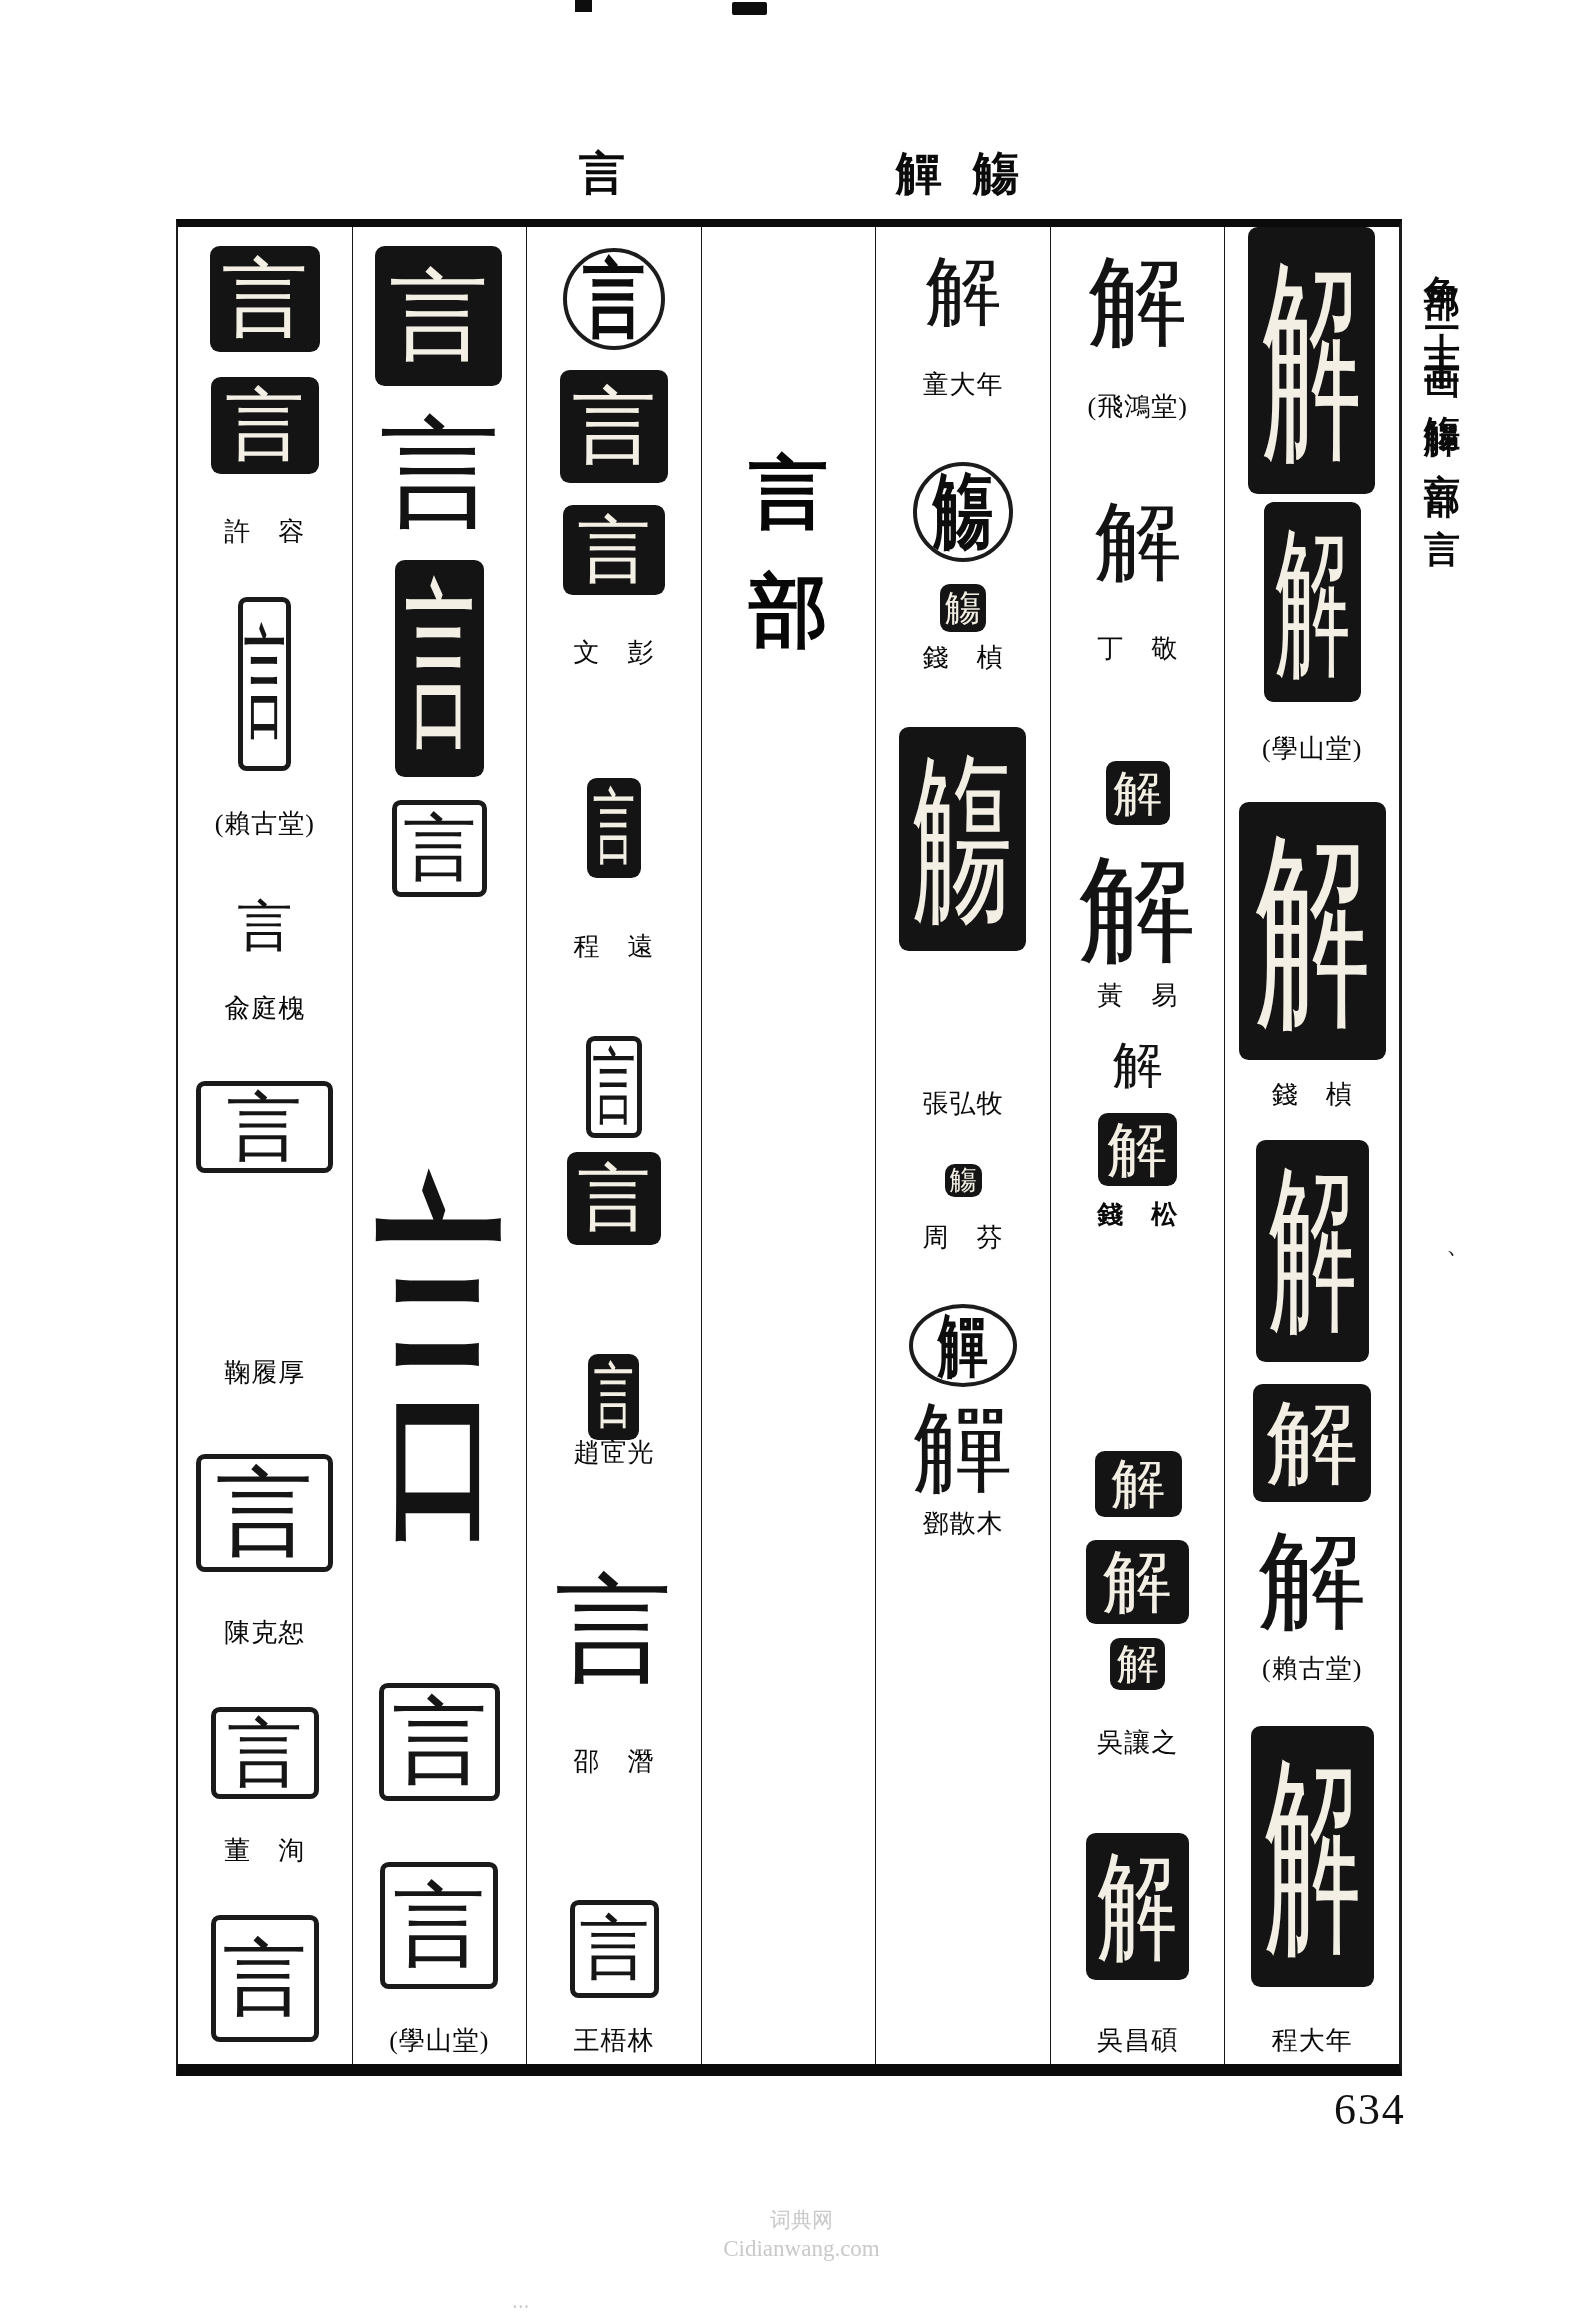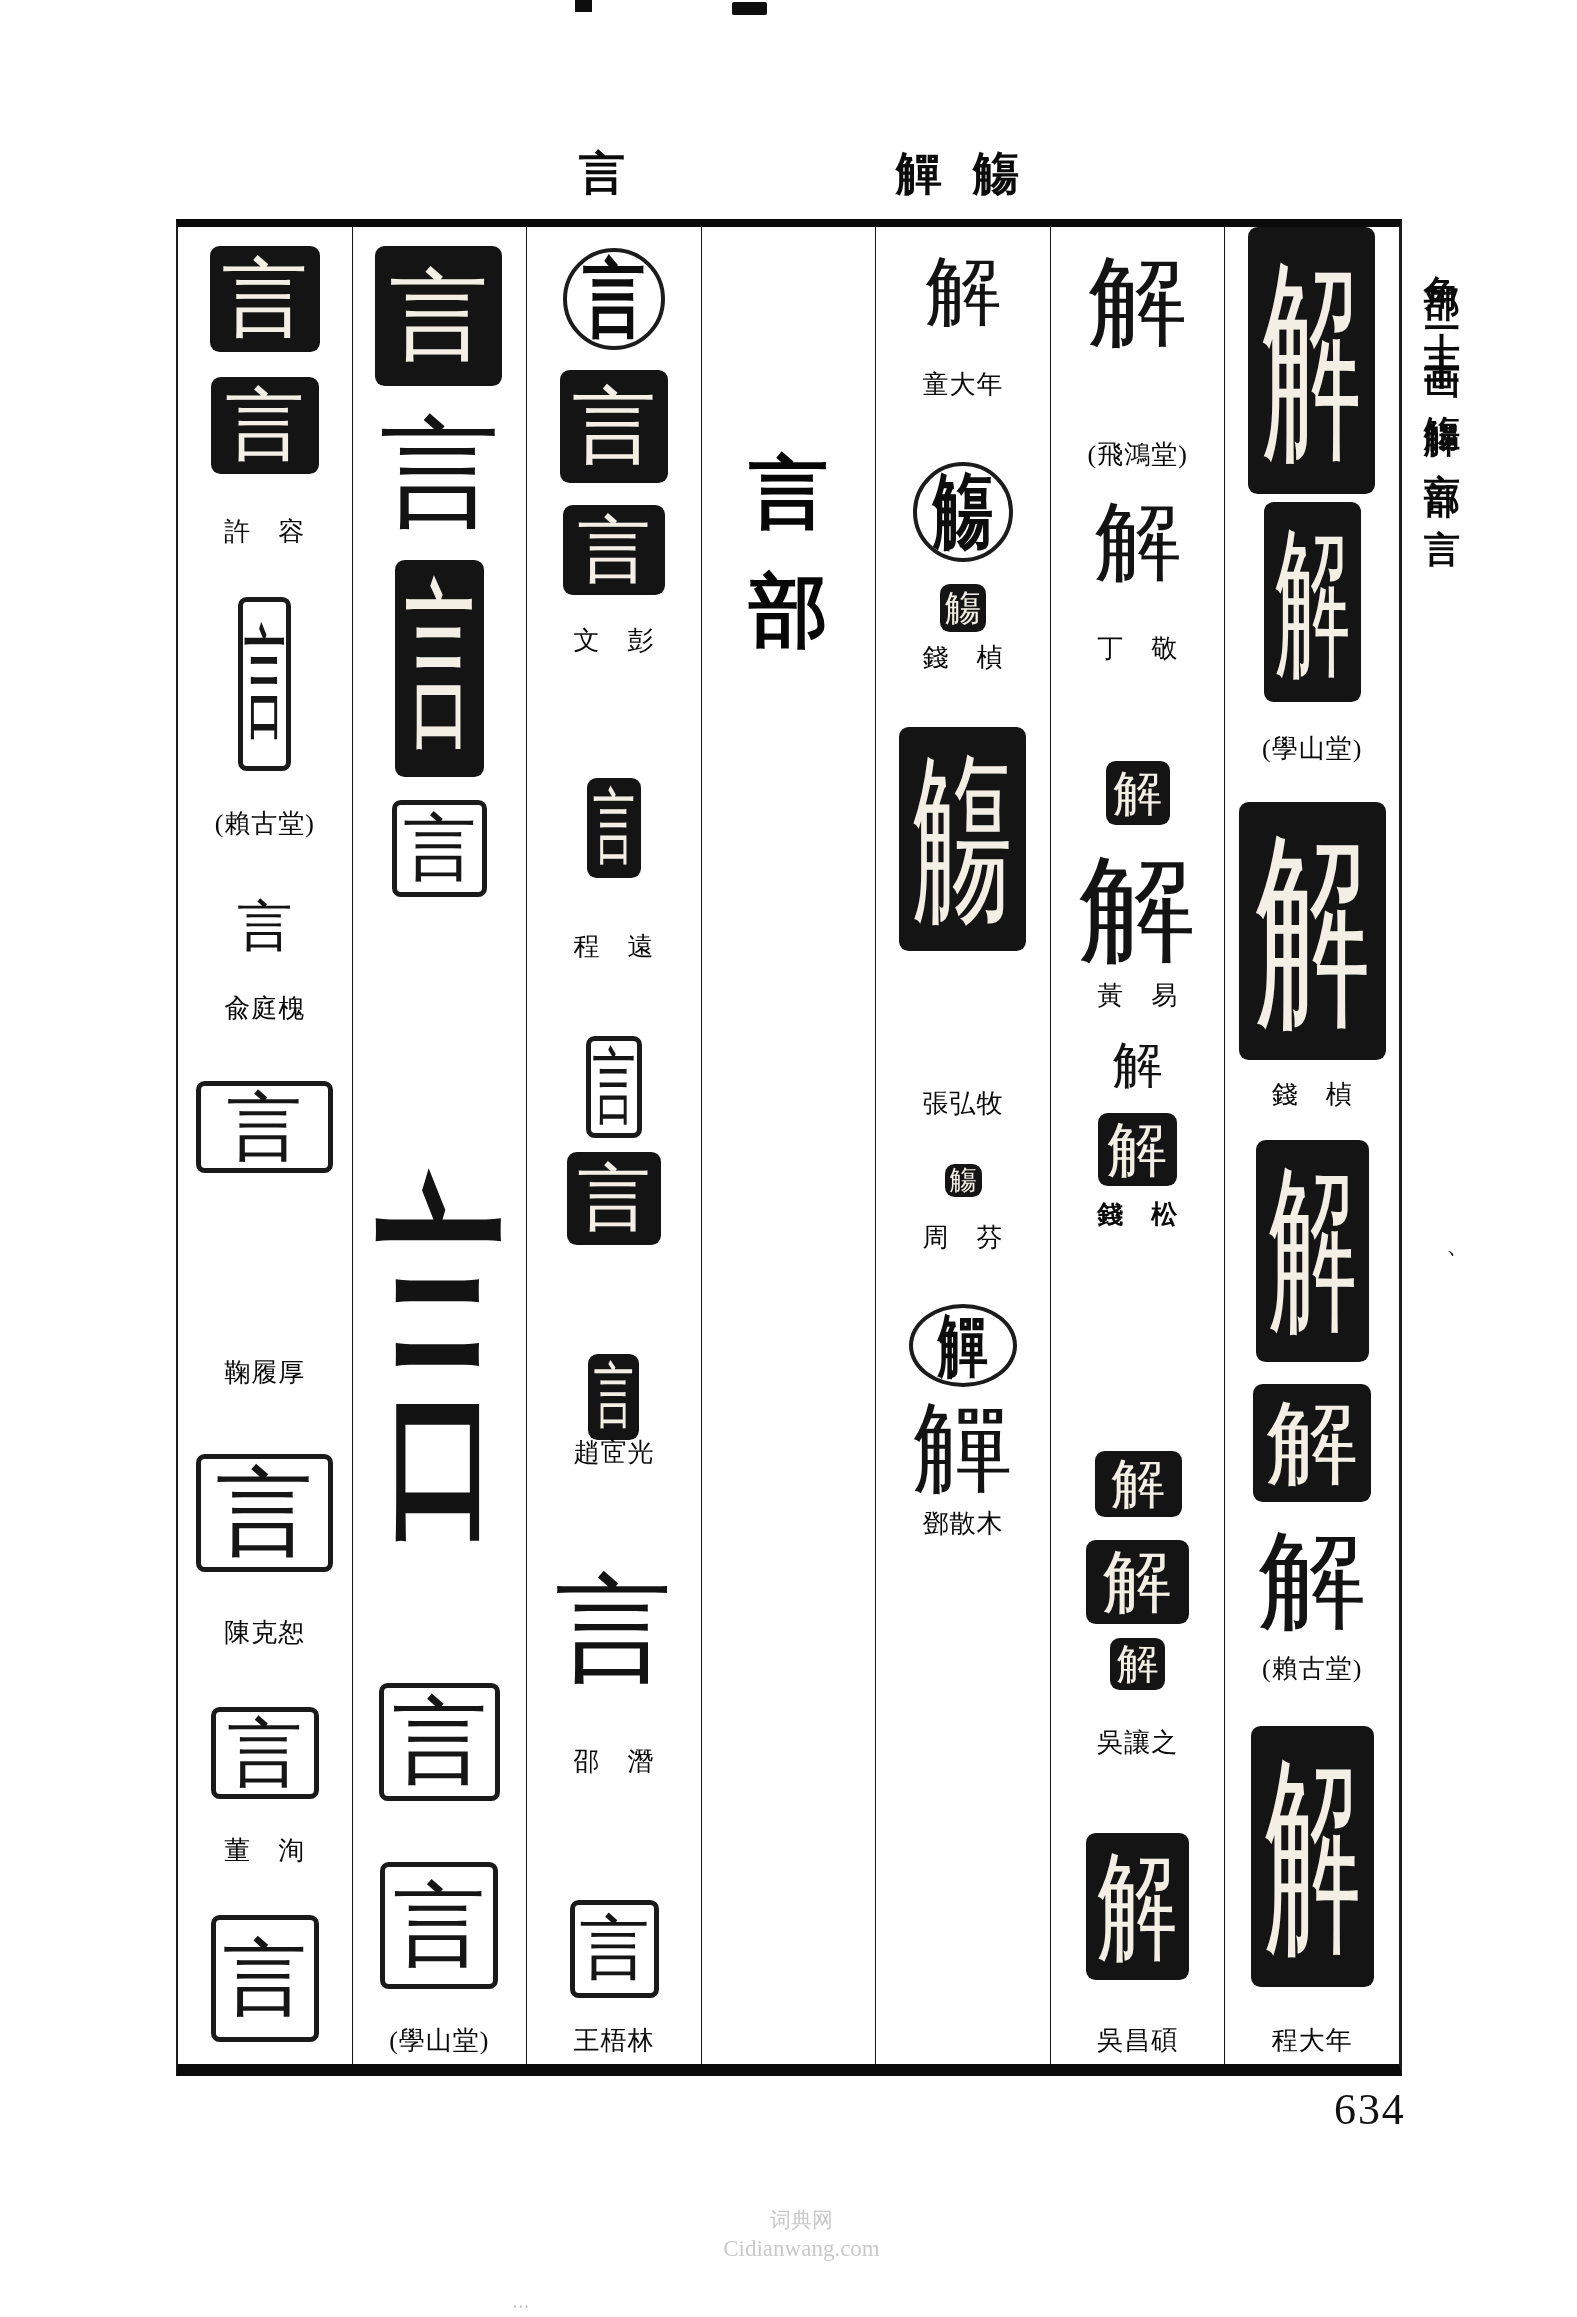--- a/index.html
+++ b/index.html
@@ -107,21 +107,21 @@
     <div class="seal-col">
       <div class="headword-circle" style="top: 21px; width: 102px; height: 102px; left: 50%; margin-left: -51px;">
         <span style="font-size: 62px; line-height: 1; transform: scaleY(1.37);">言</span>
       </div>
       <div class="seal-black" style="top: 143px; width: 108px; height: 113px; left: 50%; margin-left: -54px;">
         <span style="font-size: 84px; line-height: 1;">言</span>
       </div>
       <div class="seal-black" style="top: 278px; width: 102px; height: 90px; left: 50%; margin-left: -51px;">
         <span style="font-size: 73px; line-height: 1;">言</span>
       </div>
-      <div class="caption" style="top: 396px;">文　彭</div>
+      <div class="caption" style="top: 408px;">文　彭</div>
       <div class="seal-black" style="top: 551px; width: 54px; height: 100px; left: 50%; margin-left: -27px;">
         <span style="font-size: 42px; line-height: 1; transform: scaleY(1.95);">言</span>
       </div>
       <div class="caption" style="top: 702px;">程　遠</div>
       <div class="seal-outline" style="top: 809px; width: 56px; height: 102px; left: 50%; margin-left: -28px;">
         <span style="font-size: 43px; line-height: 1; transform: scaleY(1.92);">言</span>
       </div>
       <div class="seal-black" style="top: 925px; width: 94px; height: 93px; left: 50%; margin-left: -47px;">
         <span style="font-size: 73px; line-height: 1;">言</span>
       </div>
@@ -167,21 +167,21 @@
       </div>
       <div class="seal-free" style="top: 1166px; width: 118px; height: 108px; left: 50%; margin-left: -59px;">
         <span style="font-size: 99px; line-height: 1;">觶</span>
       </div>
       <div class="caption" style="top: 1279px;">鄧散木</div>
     </div>
     <div class="seal-col">
       <div class="seal-free" style="top: 20px; width: 108px; height: 108px; left: 50%; margin-left: -54px;">
         <span style="font-size: 99px; line-height: 1;">解</span>
       </div>
-      <div class="caption" style="top: 162px; margin-top: 48px;">(飛鴻堂)</div>
+      <div class="caption" style="top: 162px;">(飛鴻堂)</div>
       <div class="seal-free" style="top: 251px; width: 95px; height: 126px; left: 50%; margin-left: -47px;">
         <span style="font-size: 87px; line-height: 1;">解</span>
       </div>
       <div class="caption" style="top: 404px;">丁　敬</div>
       <div class="seal-black" style="top: 534px; width: 64px; height: 64px; left: 50%; margin-left: -32px;">
         <span style="font-size: 49px; line-height: 1;">解</span>
       </div>
       <div class="seal-free" style="top: 619px; width: 131px; height: 127px; left: 50%; margin-left: -66px;">
         <span style="font-size: 117px; line-height: 1;">解</span>
       </div>

